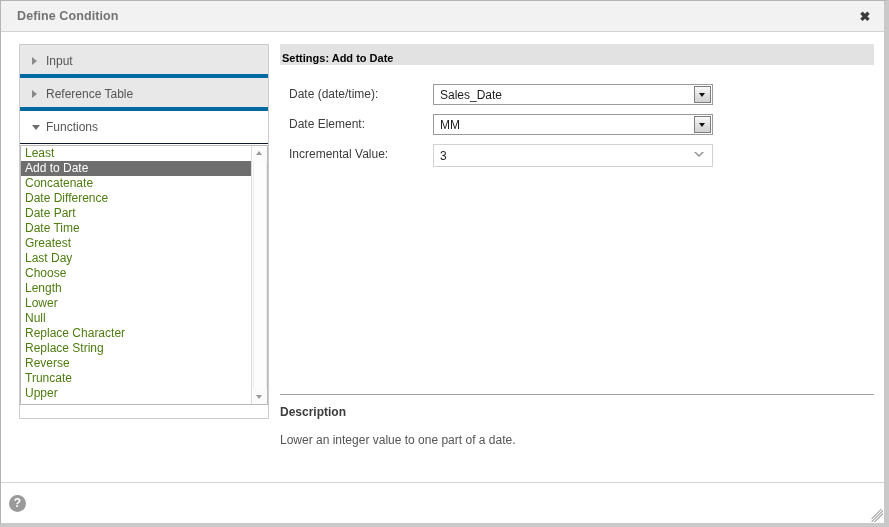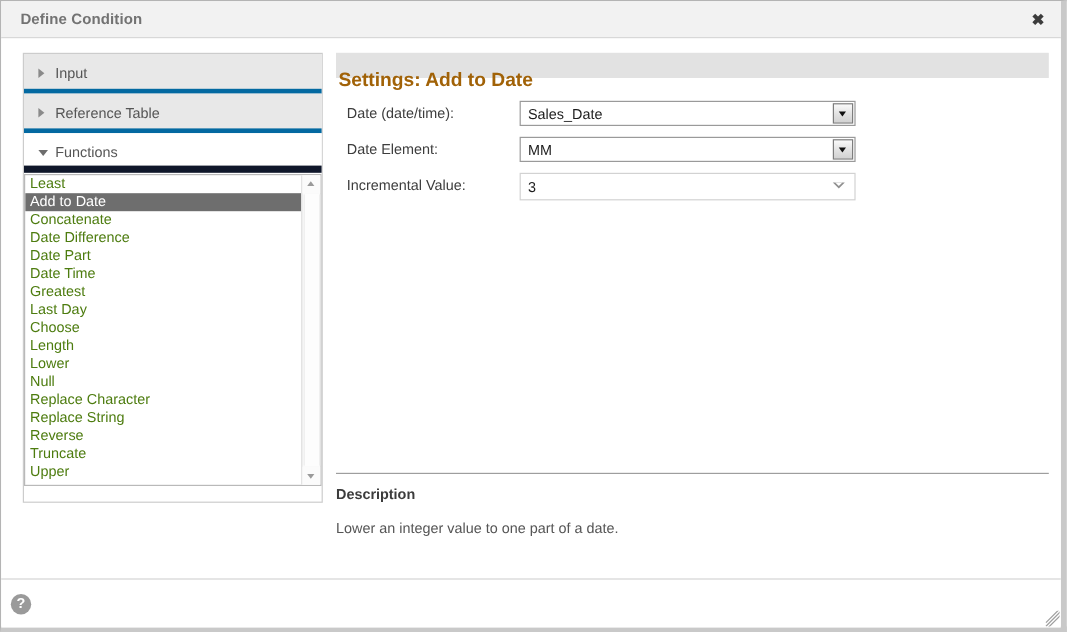--- a/index.html
+++ b/index.html
@@ -90,21 +90,21 @@
   .acc-header {
     position: relative;
     height: 33px;
     box-sizing: border-box;
     background: #e8e8e8;
     border-bottom: 4px solid #0369a1;
     cursor: pointer;
   }
   .acc-header.open {
     background: #ffffff;
-    border-bottom: 6px solid #0f172a;
+    border-bottom: 1px solid #0f172a;
   }
   .acc-label {
     position: absolute;
     left: 26px;
     top: 9px;
     font-size: 12px;
     color: #555555;
   }
   .acc-arrow {
     position: absolute;
@@ -220,24 +220,24 @@
     position: absolute;
     left: 0;
     top: 0;
     width: 594px;
     height: 21px;
     background: #e2e2e2;
   }
   .settings-header span {
     position: absolute;
     left: 2px;
-    top: 15px;
-    font-size: 16px;
+    top: 8px;
+    font-size: 11px;
     font-weight: bold;
-    color: #a16207;
+    color: #000000;
   }
 
   .field-row {
     position: absolute;
     left: 0;
     height: 22px;
   }
   .field-label {
     position: absolute;
     left: 9px;

